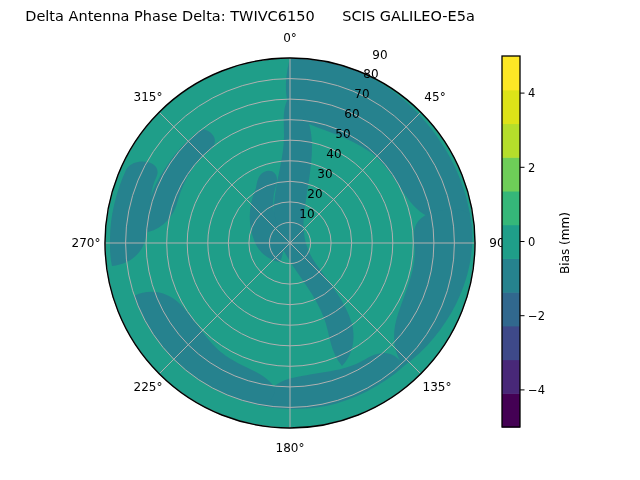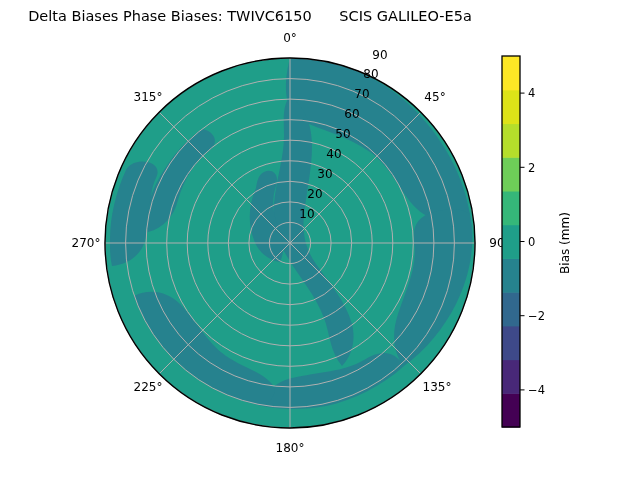--- a/index.html
+++ b/index.html
@@ -19,21 +19,21 @@
   .tick-label{font-size:12px;fill:#000;font-family:"DejaVu Sans","Liberation Sans",sans-serif;}
   .r-label{font-size:12px;fill:#000;font-family:"DejaVu Sans","Liberation Sans",sans-serif;}
   .cb-label{font-size:11.5px;fill:#000;font-family:"DejaVu Sans","Liberation Sans",sans-serif;}
   .cb-title{font-size:12px;fill:#000;font-family:"DejaVu Sans","Liberation Sans",sans-serif;}
 </style>
 </head>
 <body>
 
 <div id="figure">
 
-  <div id="title">Delta Biases Phase Biases: TWIVC6150      SCIS GALILEO-E5a</div>
+  <div id="title">Delta Antenna Phase Delta: TWIVC6150      SCIS GALILEO-E5a</div>
 
   <div id="polar-wrap">
     <svg width="640" height="480" viewBox="0 0 640 480">
 
       <defs>
         <clipPath id="circClip">
           <circle cx="290" cy="243" r="185"></circle>
         </clipPath>
       </defs>
 

